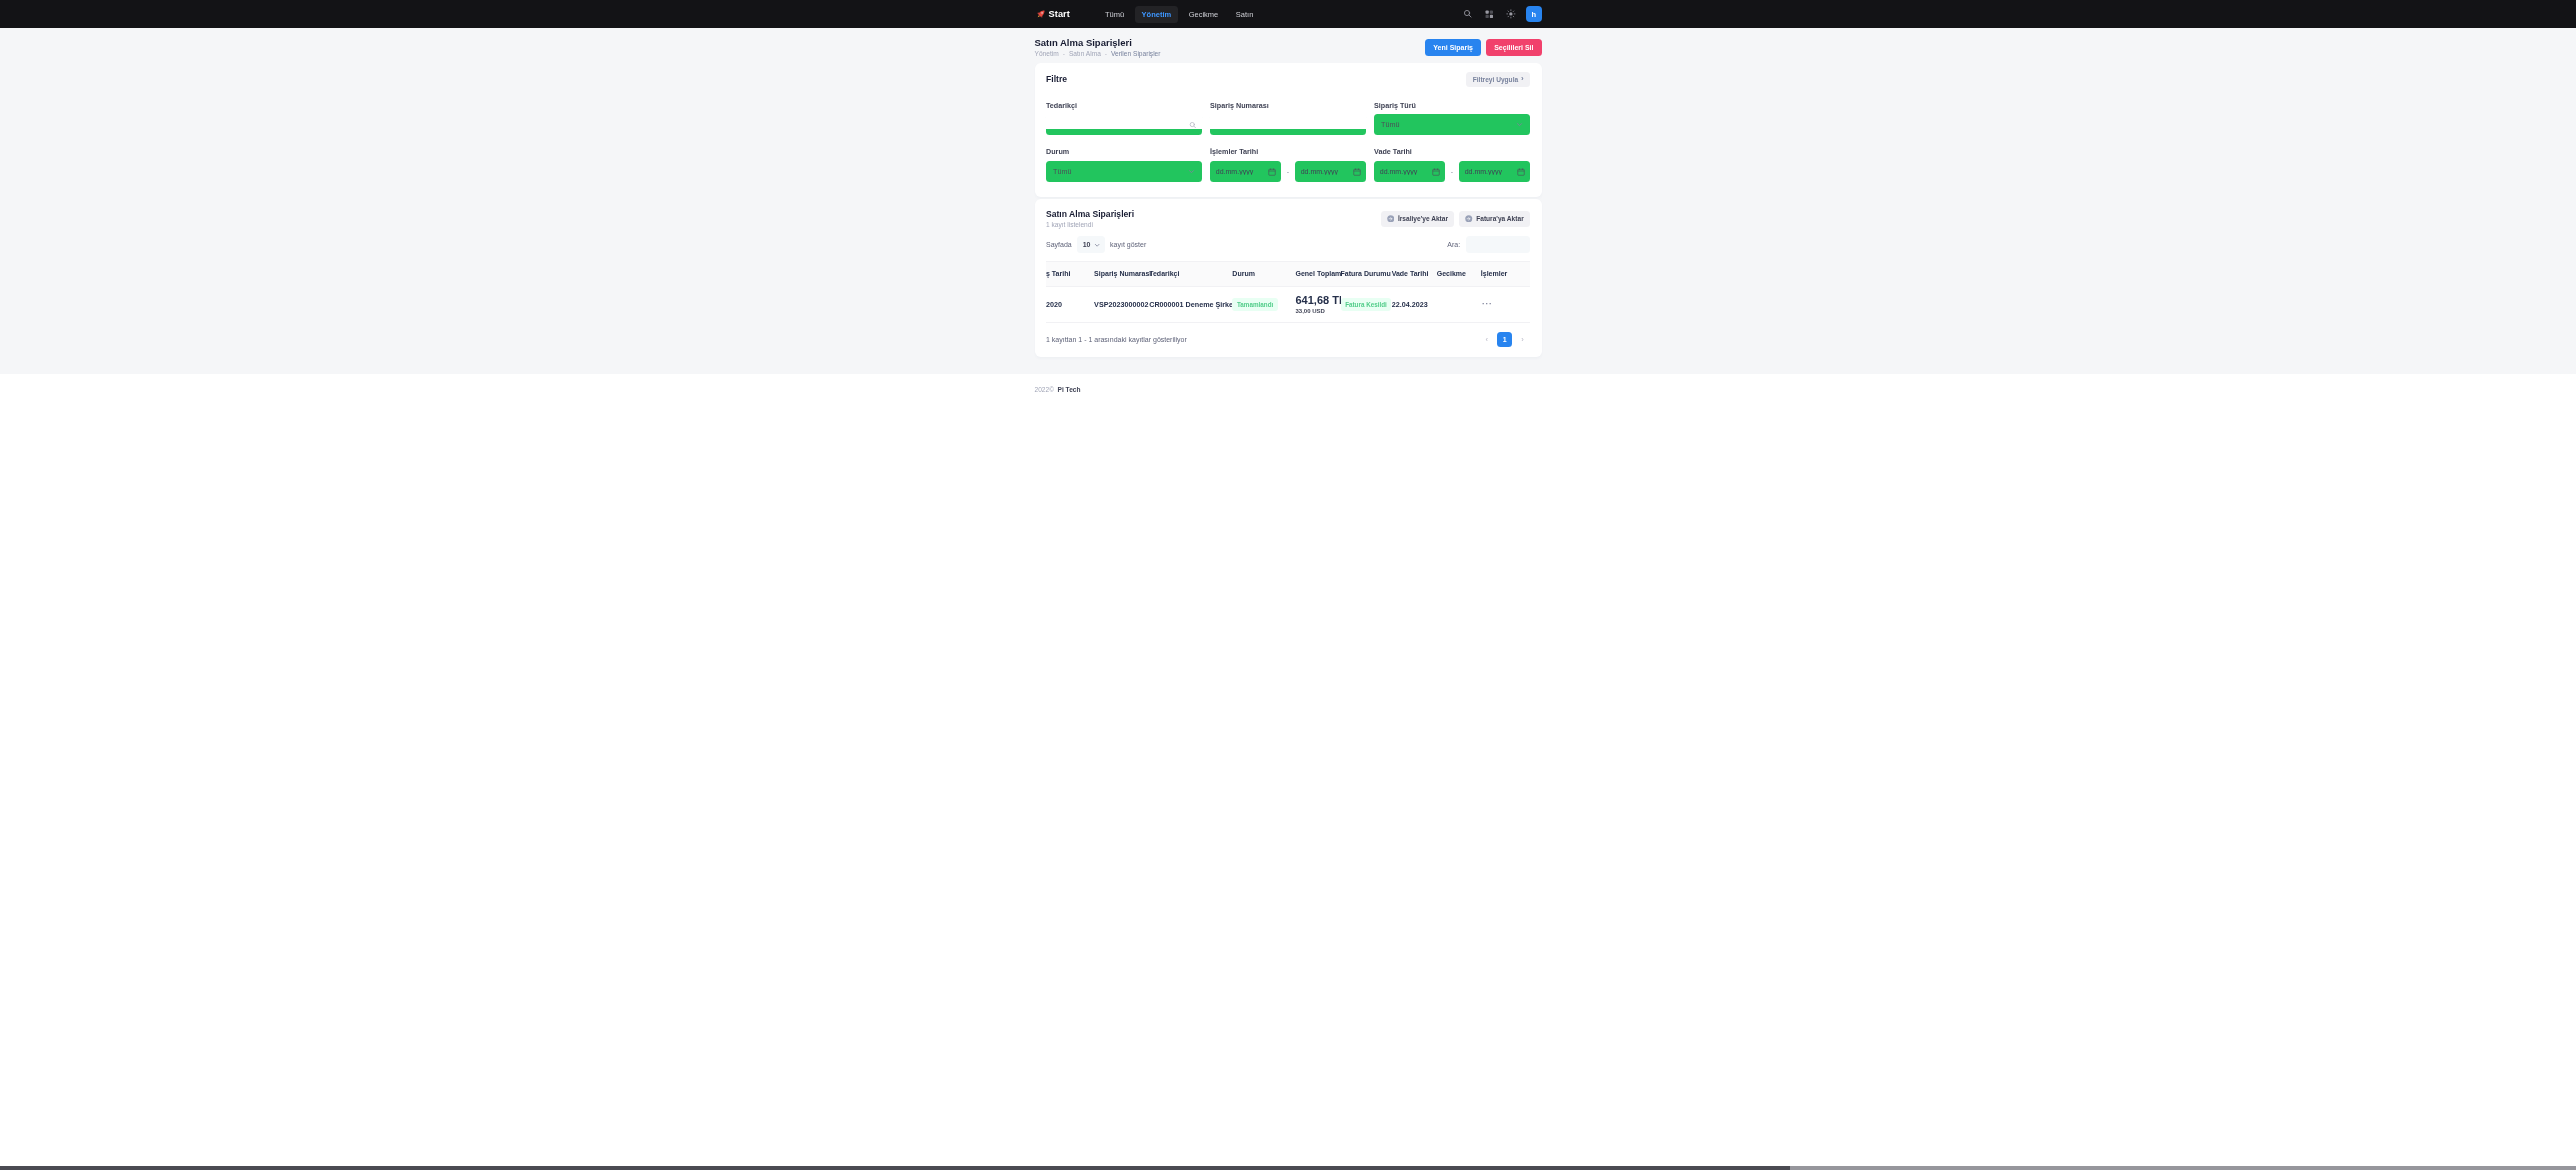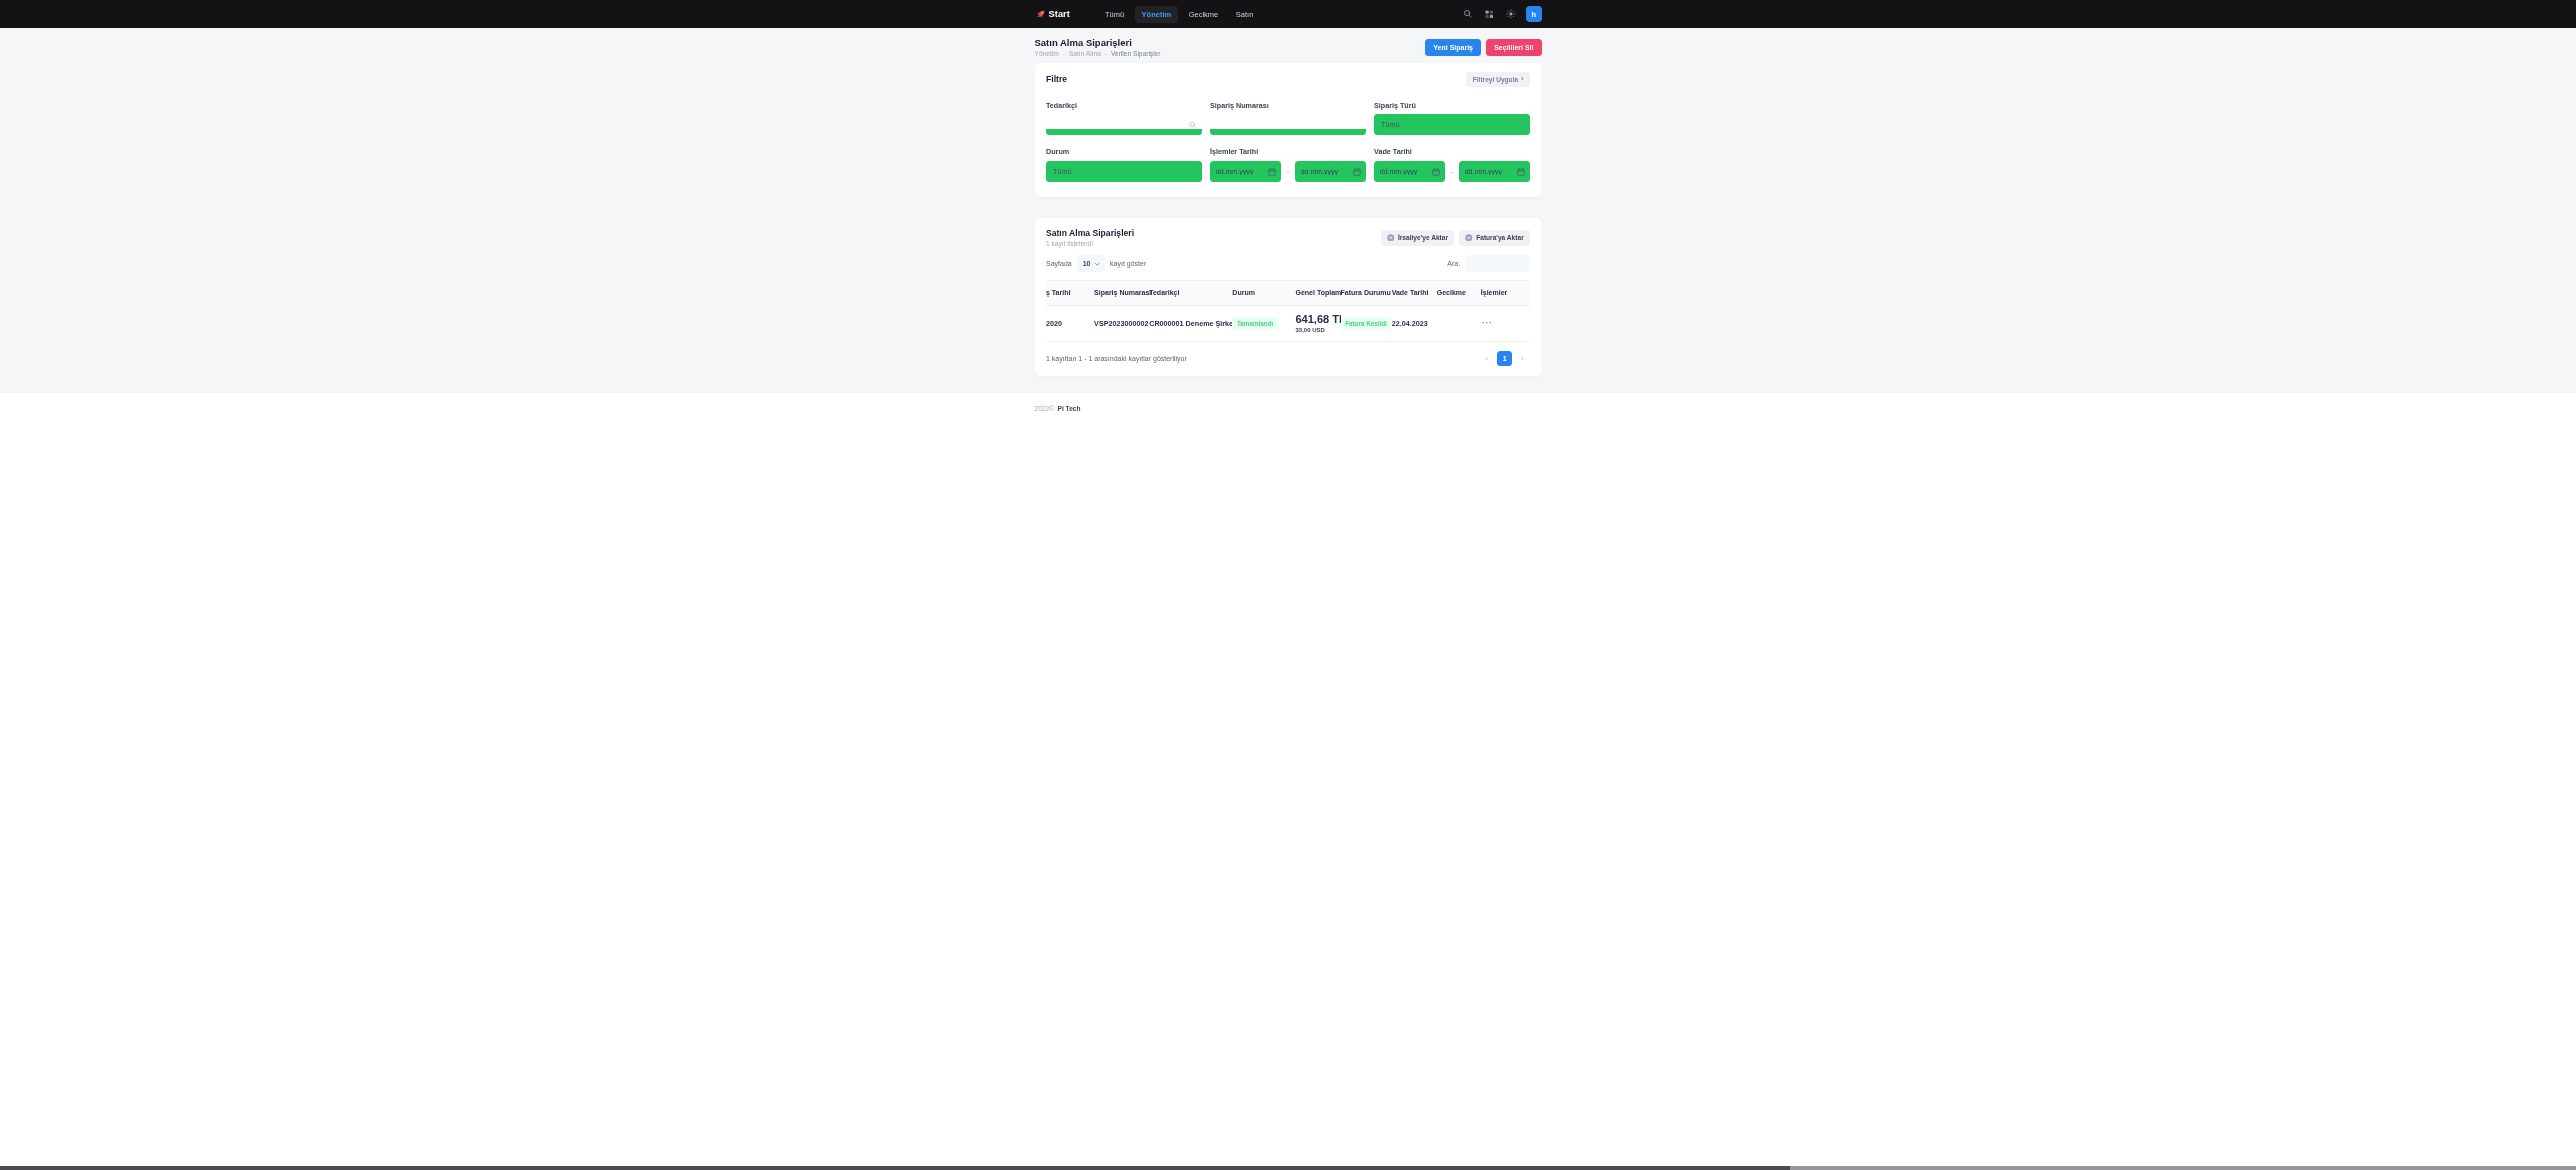--- a/index.html
+++ b/index.html
@@ -32,21 +32,21 @@
   .breadcrumb .sep { margin:0 4px; color:#b5b5c3; }
   .breadcrumb .crumb { cursor:pointer; }
   .breadcrumb .current { color:#78829d; }
   .toolbar-actions { display:flex; gap:5.2px; }
   .btn { height:17px; padding:0 8px; border:none; border-radius:3.5px; font-size:7px; font-weight:600; cursor:pointer; font-family:inherit; }
   .btn-primary { background:#2884ef; color:#fff; }
   .btn-danger { background:#f1416c; color:#fff; }
 
   
   .card { background:#fff; border-radius:5.8px; box-shadow:0 1.2px 2.3px rgba(76,87,125,.03); }
-  .filter-card { padding:8.6px 11.5px 15px; margin-bottom:21px; }
+  .filter-card { padding:8.6px 11.5px 15px; margin-bottom:2px; }
   .card-head { display:flex; align-items:center; justify-content:space-between; margin-bottom:14px; }
   .card-title { font-size:8.6px; font-weight:700; color:#181c32; }
   .btn-light { height:15px; padding:0 6.3px; background:#f1f1f4; color:#78829d; font-size:6.6px; font-weight:600; border:none; border-radius:3.5px; display:flex; align-items:center; gap:2.9px; cursor:pointer; font-family:inherit; }
   .btn-light .chev { font-size:8px; line-height:1; margin-top:-0.6px; }
 
   .filter-grid { display:grid; grid-template-columns:repeat(3,1fr); column-gap:8px; row-gap:12px; }
   .f-label { font-size:7.2px; font-weight:600; color:#3f4254; margin-bottom:4.6px; }
   .control { height:21px; background:#22c55e; border-radius:3.5px; font-size:7.2px; color:#5e6278; }
   .input-wrap { position:relative; }
   .input-wrap input { width:100%; border:none; outline:none; padding:0 18.4px 0 7px; font-family:inherit; }

